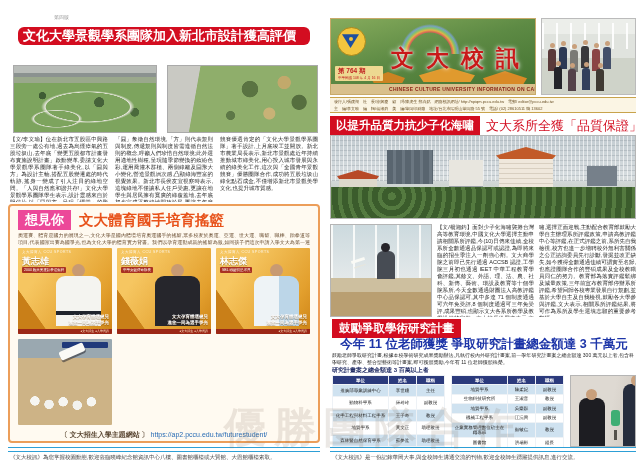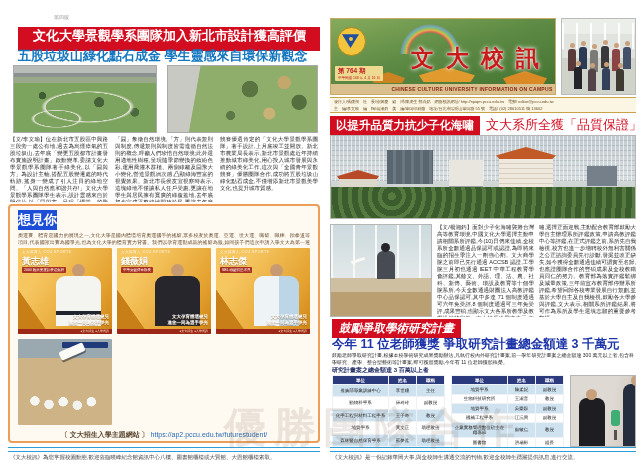--- a/index.html
+++ b/index.html
@@ -4,22 +4,22 @@
 <style>
   html,body{margin:0;padding:0;background:#ffffff;}
   body{width:640px;height:469px;position:relative;overflow:hidden;
        font-family:"Liberation Sans","DejaVu Sans",sans-serif;color:#222;}
   .page{position:absolute;top:18px;height:445px;}
   .page-left{left:8px;width:312px;}
   .page-right{left:330px;width:306px;}
 
   
   .plabel{position:absolute;top:-4px;left:46px;font-size:5px;color:#999;}
-  .hl-red{position:absolute;top:9px;left:10px;width:287px;height:24px;background:#d30d20;
-          color:#fff;font-weight:bold;font-size:13px;line-height:17px;padding-left:15px;overflow:hidden;white-space:nowrap;}
+  .hl-red{position:absolute;top:9px;left:10px;width:287px;height:18px;background:#d30d20;
+          color:#fff;font-weight:bold;font-size:13px;line-height:17px;padding-left:5px;overflow:hidden;white-space:nowrap;border-radius:6px;}
   .hl-blue{position:absolute;top:29px;left:10px;width:300px;font-weight:bold;font-size:13px;color:#1477c0;white-space:nowrap;overflow:hidden;}
   .photos{position:absolute;top:47px;left:5px;right:2px;height:68px;display:flex;gap:10px;}
   .ph{position:relative;overflow:hidden;border:1px solid #aaa;}
   .ph1{width:142px;background:linear-gradient(#b9bdb9 0 16%,#9aa88c 16% 26%,#7da45e 26% 100%);}
   .ph1::before{content:'';position:absolute;inset:0;
       background:radial-gradient(ellipse 52px 18px at 52% 62%,transparent 80%,#e4e4da 82%,transparent 90%),
                  radial-gradient(ellipse 28px 10px at 30% 80%,transparent 78%,#e4e4da 82%,transparent 92%),
                  radial-gradient(circle 7px at 60% 55%,#46633a 70%,transparent 75%),
                  radial-gradient(circle 5px at 20% 45%,#3f5c34 70%,transparent 78%),
                  radial-gradient(circle 6px at 85% 70%,#4a6a3c 70%,transparent 78%);}
@@ -32,21 +32,21 @@
                  radial-gradient(circle 8px at 68% 72%,#c8b276 70%,transparent 80%),
                  radial-gradient(circle 10px at 88% 55%,#566f3f 72%,transparent 80%),
                  radial-gradient(circle 6px at 42% 75%,#5d7847 70%,transparent 82%);}
   .cols{position:absolute;top:118px;left:2px;right:2px;height:66px;display:flex;gap:7px;overflow:hidden;}
   .cols p, .mcol p{margin:0;font-size:5.5px;line-height:7px;text-align:justify;color:#2a2a2a;}
   .cols p{flex:1;}
 
   .sports{position:absolute;top:186px;left:0;right:0;height:239px;border:2px solid #ec9e5a;
           border-radius:4px;background:#fffaf1;box-sizing:border-box;padding:4px 8px;overflow:hidden;}
   .shead{display:flex;align-items:center;gap:8px;height:20px;}
-  .sbadge{background:#1d4ed8;color:#fff;font-weight:bold;font-size:13px;padding:1px 0;}
+  .sbadge{background:#ec4899;color:#fff;font-weight:bold;font-size:13px;padding:1px 7px;}
   .stitle{color:#e8521a;font-weight:bold;font-size:14.5px;}
   .sintro{font-size:5px;line-height:6.5px;color:#6b4f33;height:13px;overflow:hidden;text-align:justify;margin-top:2px;}
   .cards{display:grid;grid-template-columns:repeat(3,1fr);gap:5px;margin-top:3px;}
   .card{position:relative;height:86px;overflow:hidden;border-radius:1px;
         background:linear-gradient(55deg,#c97f18 20%,transparent 20.5%),
                    linear-gradient(125deg,#f6c661 25%,#e3a02e 75%,#cd8316 100%);}
   .cseries{position:absolute;top:2px;left:4px;font-size:3.5px;color:rgba(255,255,255,.85);letter-spacing:.5px;}
   .cname{position:absolute;top:7px;left:4px;font-size:9px;font-weight:bold;color:#fff;text-shadow:0 1px 1px rgba(90,50,0,.5);}
   .cbadge{position:absolute;top:19px;left:4px;background:#a93122;color:#fff;font-size:3.5px;padding:1px 2px;border-radius:1px;}
   .fig{position:absolute;right:4px;bottom:8px;width:58px;height:62px;}
@@ -72,21 +72,21 @@
                transform:rotate(-24deg);border-radius:2px;box-shadow:0 2px 0 rgba(40,40,50,.55);}
   .sboard{position:absolute;top:3px;right:4px;width:34px;height:6px;background:#203a7a;
           box-shadow:-12px 0 0 #203a7a;border-radius:1px;}
   .weblink{text-align:center;margin-top:5px;font-size:7px;color:#5a4632;font-weight:bold;}
   .weblink .url{color:#2a6db5;font-weight:normal;}
   .rule{position:absolute;top:429px;left:0;right:0;height:3px;border-top:1px solid #2d9fd6;border-bottom:1px solid #2d9fd6;}
   .pfooter{position:absolute;top:436px;left:2px;right:2px;font-size:5.5px;color:#444;white-space:nowrap;overflow:hidden;}
 
   
   .masthead{position:absolute;top:0;left:0;right:0;height:77px;display:flex;gap:5px;}
-  .mast-photo{position:relative;width:226px;overflow:hidden;border:1px solid #c8aa6a;box-sizing:border-box;
+  .mast-photo{position:relative;width:206px;overflow:hidden;border:1px solid #c8aa6a;box-sizing:border-box;
       background:linear-gradient(165deg,#86ab5c 0%,#5d8a44 45%,#41702f 100%);}
   .rainbow{position:absolute;left:66px;top:3px;width:66px;height:32px;
       background:radial-gradient(circle at 50% 100%,transparent 21px,rgba(235,90,90,.85) 22px,rgba(245,185,70,.85) 24px,rgba(130,205,125,.8) 26px,rgba(125,165,235,.7) 28px,transparent 30px);}
   .roof{position:absolute;background:#e09a2e;clip-path:polygon(8% 100%,0 55%,50% 0,100% 55%,92% 100%);}
   .roofA{bottom:12px;left:88px;width:56px;height:15px;}
   .roofB{bottom:10px;right:8px;width:44px;height:13px;background:#d98a26;}
   .roofC{bottom:11px;left:40px;width:34px;height:11px;background:#cc8322;}
   .mlogo{position:absolute;left:6px;top:8px;width:27px;height:27px;border-radius:50%;
          background:#f3c53d;border:1px solid #a8871d;}
   .mlogo::before{content:'';position:absolute;left:4px;top:5px;width:17px;height:15px;background:#1f4f9e;
@@ -104,21 +104,21 @@
   .mast-group::before{content:'';position:absolute;top:4px;left:0;right:0;height:26px;
       background:repeating-linear-gradient(90deg,rgba(255,255,255,.9) 0 2px,transparent 2px 14px);}
   .pp{position:absolute;width:8px;height:22px;border-radius:3px 3px 0 0;}
   .pp::before{content:'';position:absolute;top:-6px;left:1.5px;width:5px;height:5px;border-radius:50%;background:#c9a07c;}
 
   .pubinfo{position:absolute;top:79px;left:0;right:0;height:16px;background:#fbf5e4;
            border-top:1px solid #c8a34c;border-bottom:1px solid #c8a34c;box-sizing:border-box;
            padding:1px 4px;overflow:hidden;}
   .pubinfo div{font-size:4px;line-height:6.5px;color:#6a5026;white-space:nowrap;overflow:hidden;}
 
-  .qrow{position:absolute;top:98px;left:0;right:0;display:flex;align-items:flex-start;gap:6px;}
+  .qrow{position:absolute;top:98px;left:0;right:0;display:flex;align-items:flex-end;gap:6px;}
   .qbanner{background:#d30d20;color:#fff;font-weight:bold;font-size:11.5px;padding:2px 6px;white-space:nowrap;}
   .qhead{color:#d30d20;font-weight:normal;font-size:13px;white-space:nowrap;}
 
   .campus{position:absolute;top:117px;left:0;right:0;height:84px;overflow:hidden;border:1px solid #b5b5b5;box-sizing:border-box;
       background:linear-gradient(#c3ccd1 0%,#d6dcdf 50%,#cfd5d2 60%);}
   .campus .city{position:absolute;top:0;left:0;right:0;height:55%;
       background:repeating-linear-gradient(90deg,rgba(255,255,255,.6) 0 1px,transparent 1px 4px),
                  repeating-linear-gradient(0deg,rgba(140,150,158,.35) 0 1px,transparent 1px 5px);}
   .campus .forest{position:absolute;bottom:0;left:0;right:0;height:38%;background:#3b5c2c;}
   .campus .forest::before{content:'';position:absolute;inset:0;
@@ -139,22 +139,22 @@
       background:linear-gradient(#e4e9ea 0 58%,#cdbf9f 58% 74%,#b99f72 74% 100%);}
   .study::before{content:'';position:absolute;top:0;left:0;right:0;height:58%;
       background:repeating-linear-gradient(90deg,#f7f9f8 0 2px,transparent 2px 22px),
                  linear-gradient(rgba(185,205,212,.55),rgba(225,232,234,.15));}
   .sperson{position:absolute;left:46px;top:26px;width:18px;height:28px;border-radius:6px 6px 0 0;background:#474c54;}
   .sperson::before{content:'';position:absolute;top:-8px;left:4px;width:9px;height:9px;border-radius:50%;background:#26242a;}
   .slamp{position:absolute;left:20px;top:34px;width:14px;height:3px;background:#fafaf5;transform:rotate(-18deg);box-shadow:0 6px 0 -1px #e8e6da;}
   .mcol{flex:1;overflow:hidden;}
 
   .rbanner2{position:absolute;top:301px;left:2px;background:#d30d20;color:#fff;font-weight:bold;
-            font-size:11.5px;padding:2px 7px;white-space:nowrap;font-style:italic;}
-  .bluehead{position:absolute;top:318px;left:2px;right:0;color:#1d35a8;font-weight:bold;font-size:12.5px;white-space:nowrap;overflow:hidden;}
+            font-size:11.5px;padding:2px 7px;white-space:nowrap;}
+  .bluehead{position:absolute;top:318px;left:2px;right:0;color:#1d35a8;font-weight:bold;font-size:12.5px;white-space:nowrap;overflow:hidden;text-align:center;}
   .gintro{position:absolute;top:334px;left:2px;right:2px;height:13px;font-size:5px;line-height:6.5px;
           color:#2a2a2a;text-align:justify;overflow:hidden;}
   .tcaption{position:absolute;top:348px;left:2px;font-size:6px;font-weight:bold;color:#232e66;}
   .tables{position:absolute;top:357px;left:2px;right:0;height:72px;display:flex;gap:6px;overflow:hidden;}
   table.gtable{border-collapse:collapse;width:113px;table-layout:fixed;background:#fff;}
   .gtable th{background:#2b3a7c;color:#fff;font-size:4.5px;font-weight:bold;padding:1.5px 1px;border:1px solid #eef2f6;}
   .gtable td{font-size:4.5px;color:#222;text-align:center;padding:1.5px 1px;border:1px solid #eef2f6;line-height:5.5px;}
   .gtable tbody tr:nth-child(odd) td{background:#cfe2f0;}
   .gtable tbody tr:nth-child(even) td{background:#ffffff;}
   .gtable col.u{width:50%;} .gtable col.n{width:25%;} .gtable col.t{width:25%;}
@@ -168,36 +168,36 @@
 
   .wm{position:absolute;left:224px;top:400px;font-size:42px;font-weight:bold;letter-spacing:8px;
       color:rgba(130,112,92,.16);z-index:6;white-space:nowrap;pointer-events:none;}
 </style>
 </head>
 <body>
 
 <section class="page page-left">
   <div class="plabel">第四版</div>
   <div class="hl-red">文化大學景觀學系團隊加入新北市設計獲高評價</div>
-  <div class="hl-blue">五股垃圾山綠化點石成金 學生靈感來自環保新觀念</div>
 
   <div class="photos">
     <div class="ph ph1"></div>
     <div class="ph ph2"></div>
   </div>
 
   <div class="cols">
     <p>【文/李文瑜】位在新北市五股區中興路三段旁一處公有地,過去為烏煙瘴氣的五股垃圾山,去年底「變更五股都市計畫發布實施說明計畫」啟動變革,委請文化大學景觀學系團隊著手綠美化,以「圓與方」為設計主軸,搭配五股變遷處的時代軌跡,搖身一變成了引人注目的綠地空間。「人與自然應和諧共存!」文化大學景觀學系團隊學生表示,設計靈感來自於明信片,以「圓與方」呈現「恆常」的形象,</p>
     <p>「圓」象徵自然環境,「方」則代表規則與制度,傳遞規則與制度皆需遵循自然法則的概念,呼籲人們珍惜自然環境;此外選用適地性樹種,呈現隨季節變換的繽紛色彩,運用喬灌木群植、兩側綠籬及圓形大小變化,營造景觀層次感,凸顯綠海豐富的視覺效果。新北市長侯友宜視察時表示,這塊綠地不僅讓私人住戶受惠,更讓在地學生與居民擁有寬廣的綠覆蓋地,去年底初步完成平整綠地開放於民,更讓去年度榮獲全國青年景觀</p>
     <p>競賽優選肯定的「文化大學景觀學系團隊」著手設計,上月底竣工並開放。新北市農業局長表示,新北市景觀處近年持續推動城市綠美化,用心投入城市發展與永續的綠美化工作,這次與「全國青年景觀競賽」優勝團隊合作,成功將五股垃圾山綠化點石成金,不僅增添新北市景觀美學文化,也提升城市質感。</p>
   </div>
 
   <div class="sports">
     <div class="shead">
       <span class="sbadge">想見你</span>
+      <span class="stitle">文大體育國手培育搖籃</span>
     </div>
     <div class="sintro">奧運賽、體育是國力的展現之一,文化大學是國內體壇培育奧運國手的搖籃,眾多校友於奧運、亞運、世大運、職籃、職棒、跆拳道等項目,代表國家出賽為國爭光,也為文化大學的體育實力背書。我們以孕育運動成就的搖籃為傲,如同孩子們這次申請入學文大為第一選擇,期待您未來的加入,共同為文大為國爭光。</div>
 
     <div class="cards">
       <div class="card k1">
         <div class="cseries">文大體育人 CCU SPORTS</div>
         <div class="fig"></div>
         <div class="cname">黃志雄</div>
         <div class="cbadge">2004 雅典奧運跆拳道銀牌</div>
         <div class="cslogan">

